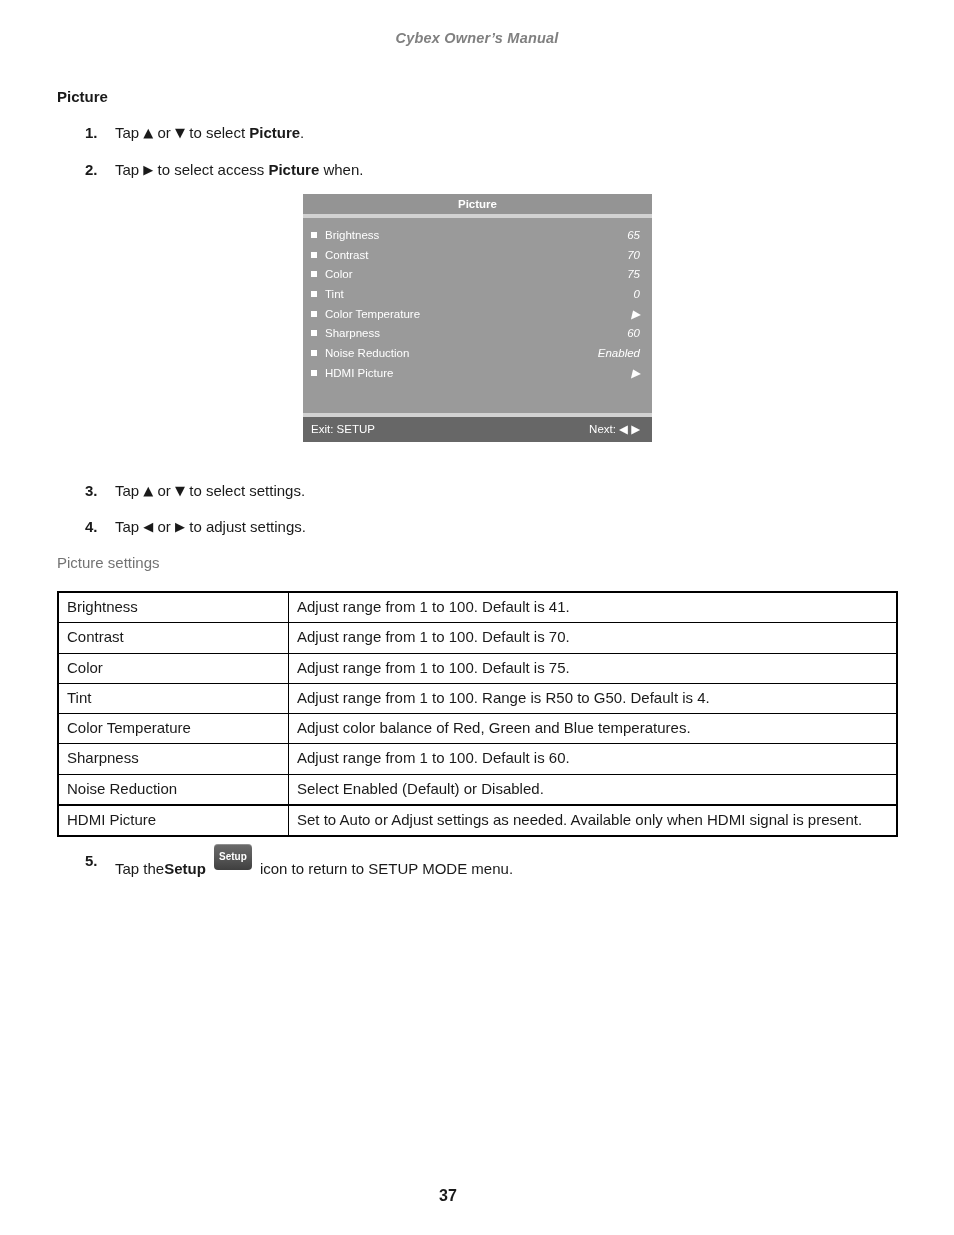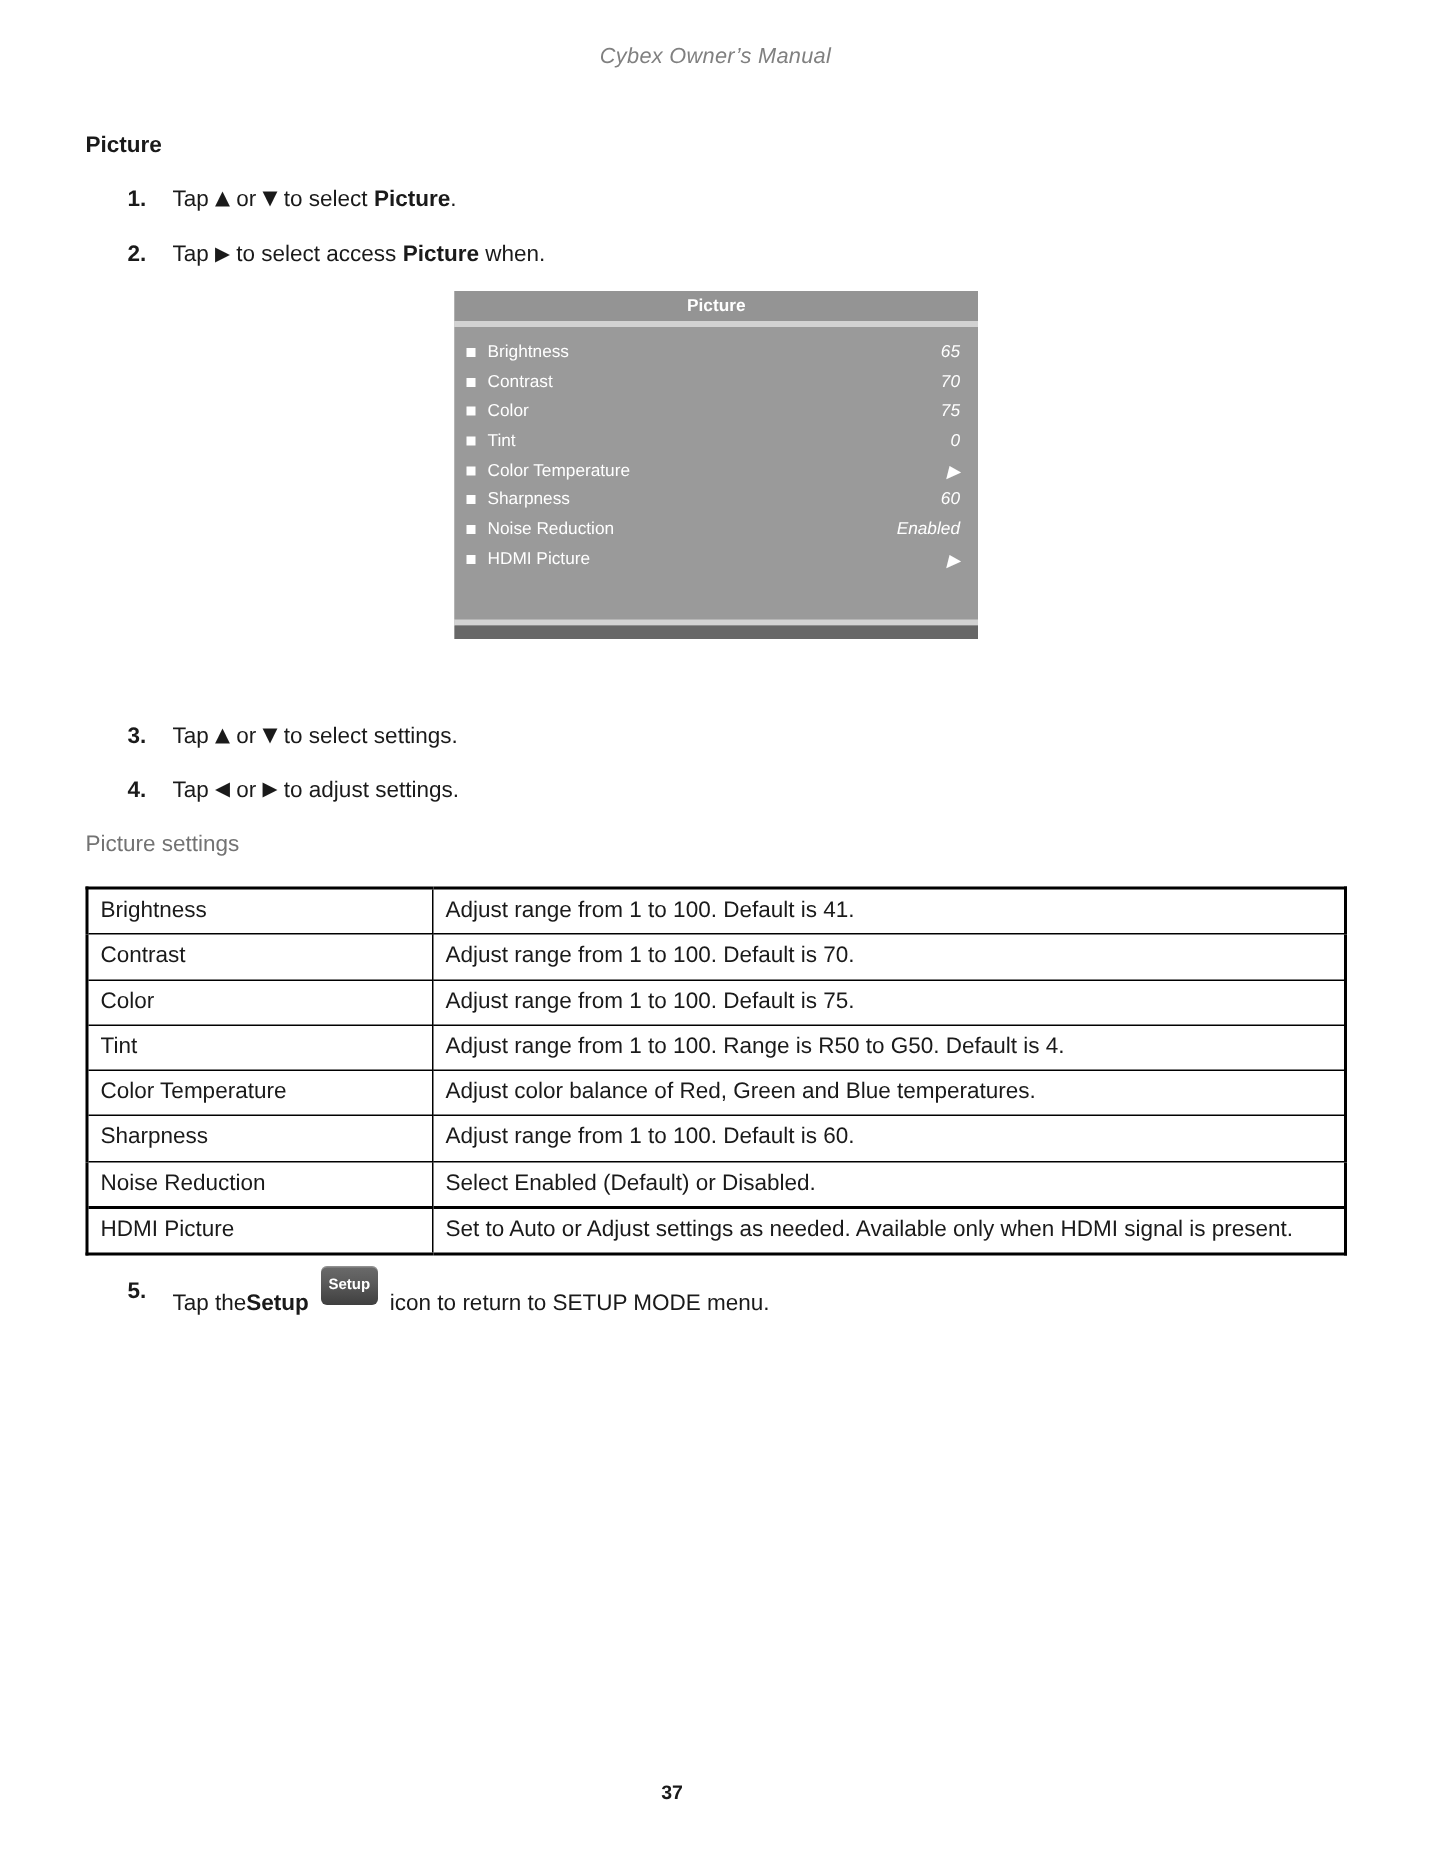--- a/index.html
+++ b/index.html
@@ -17,21 +17,21 @@
   }
 
   
   .page-header {
     position: absolute;
     top: 30px;
     left: 0;
     width: 954px;
     text-align: center;
     font-size: 14.5px;
-    font-weight: normal;
+    font-weight: bold;
     font-style: italic;
     color: #808080;
     letter-spacing: 0.2px;
   }
 
   
   .section-title {
     position: absolute;
     top: 88px;
     left: 57px;
@@ -191,21 +191,21 @@
   .tbl td.c1 { border-left-width: 2px; }
   .tbl td.c2 { border-right-width: 2px; }
 
   
   .page-number {
     position: absolute;
     top: 1187px;
     left: 0;
     width: 896px;
     text-align: center;
-    font-size: 13px;
+    font-size: 16px;
     font-weight: bold;
     color: #1a1a1a;
   }
 </style>
 </head>
 <body>
 
 <div class="page-header">Cybex Owner’s Manual</div>
 
 <div class="section-title">Picture</div>
@@ -269,20 +269,24 @@
 
     <div class="osd-row">
       <span class="osd-bullet"></span>
       <span class="osd-label">HDMI Picture</span>
       <span class="osd-value arrow">▶</span>
     </div>
 
   </div>
   <div class="osd-foot-rule"></div>
   <div class="osd-footer">
+    <div class="osd-foot-line">
+      <span class="fl">Exit: SETUP</span>
+      <span class="fr">Next: ◀ ▶</span>
+    </div>
   </div>
 </div>
 
 <div class="step" id="step-3">
   <span class="num">3.</span>
   <span class="txt"><span>Tap </span><span class="glyph">▲</span><span> or </span><span class="glyph">▼</span><span> to select settings.</span></span>
 </div>
 
 <div class="step" id="step-4">
   <span class="num">4.</span>

